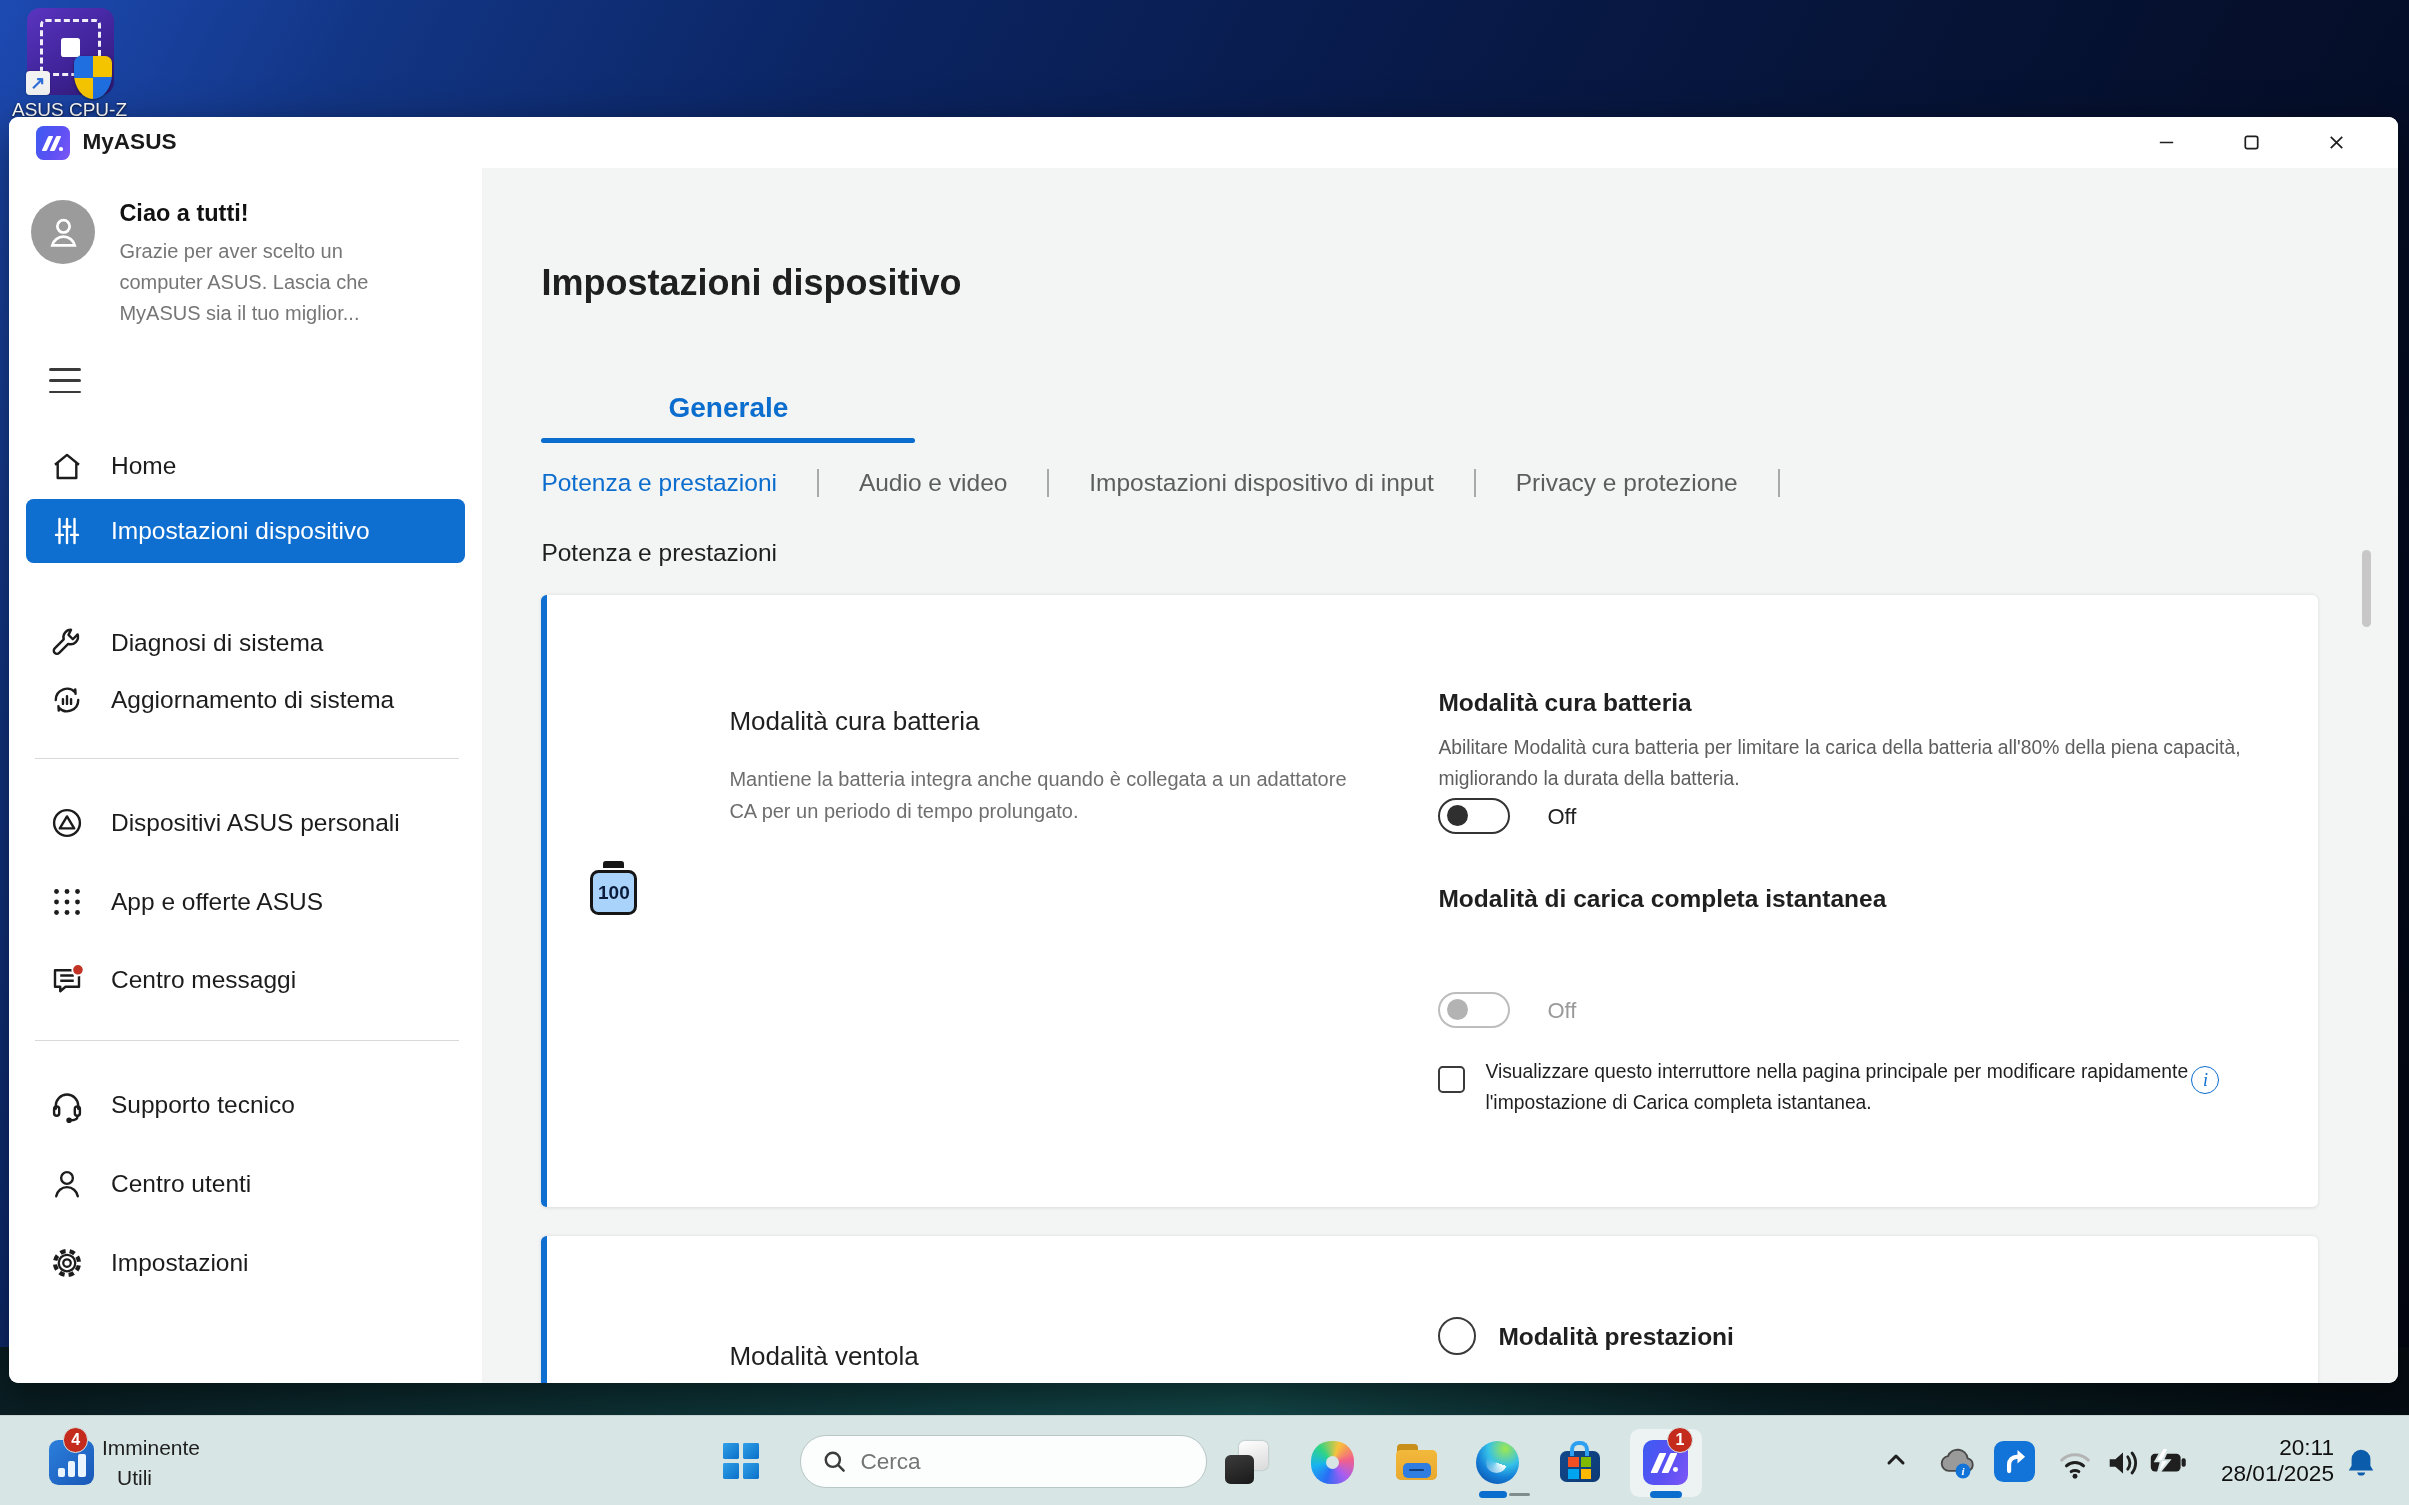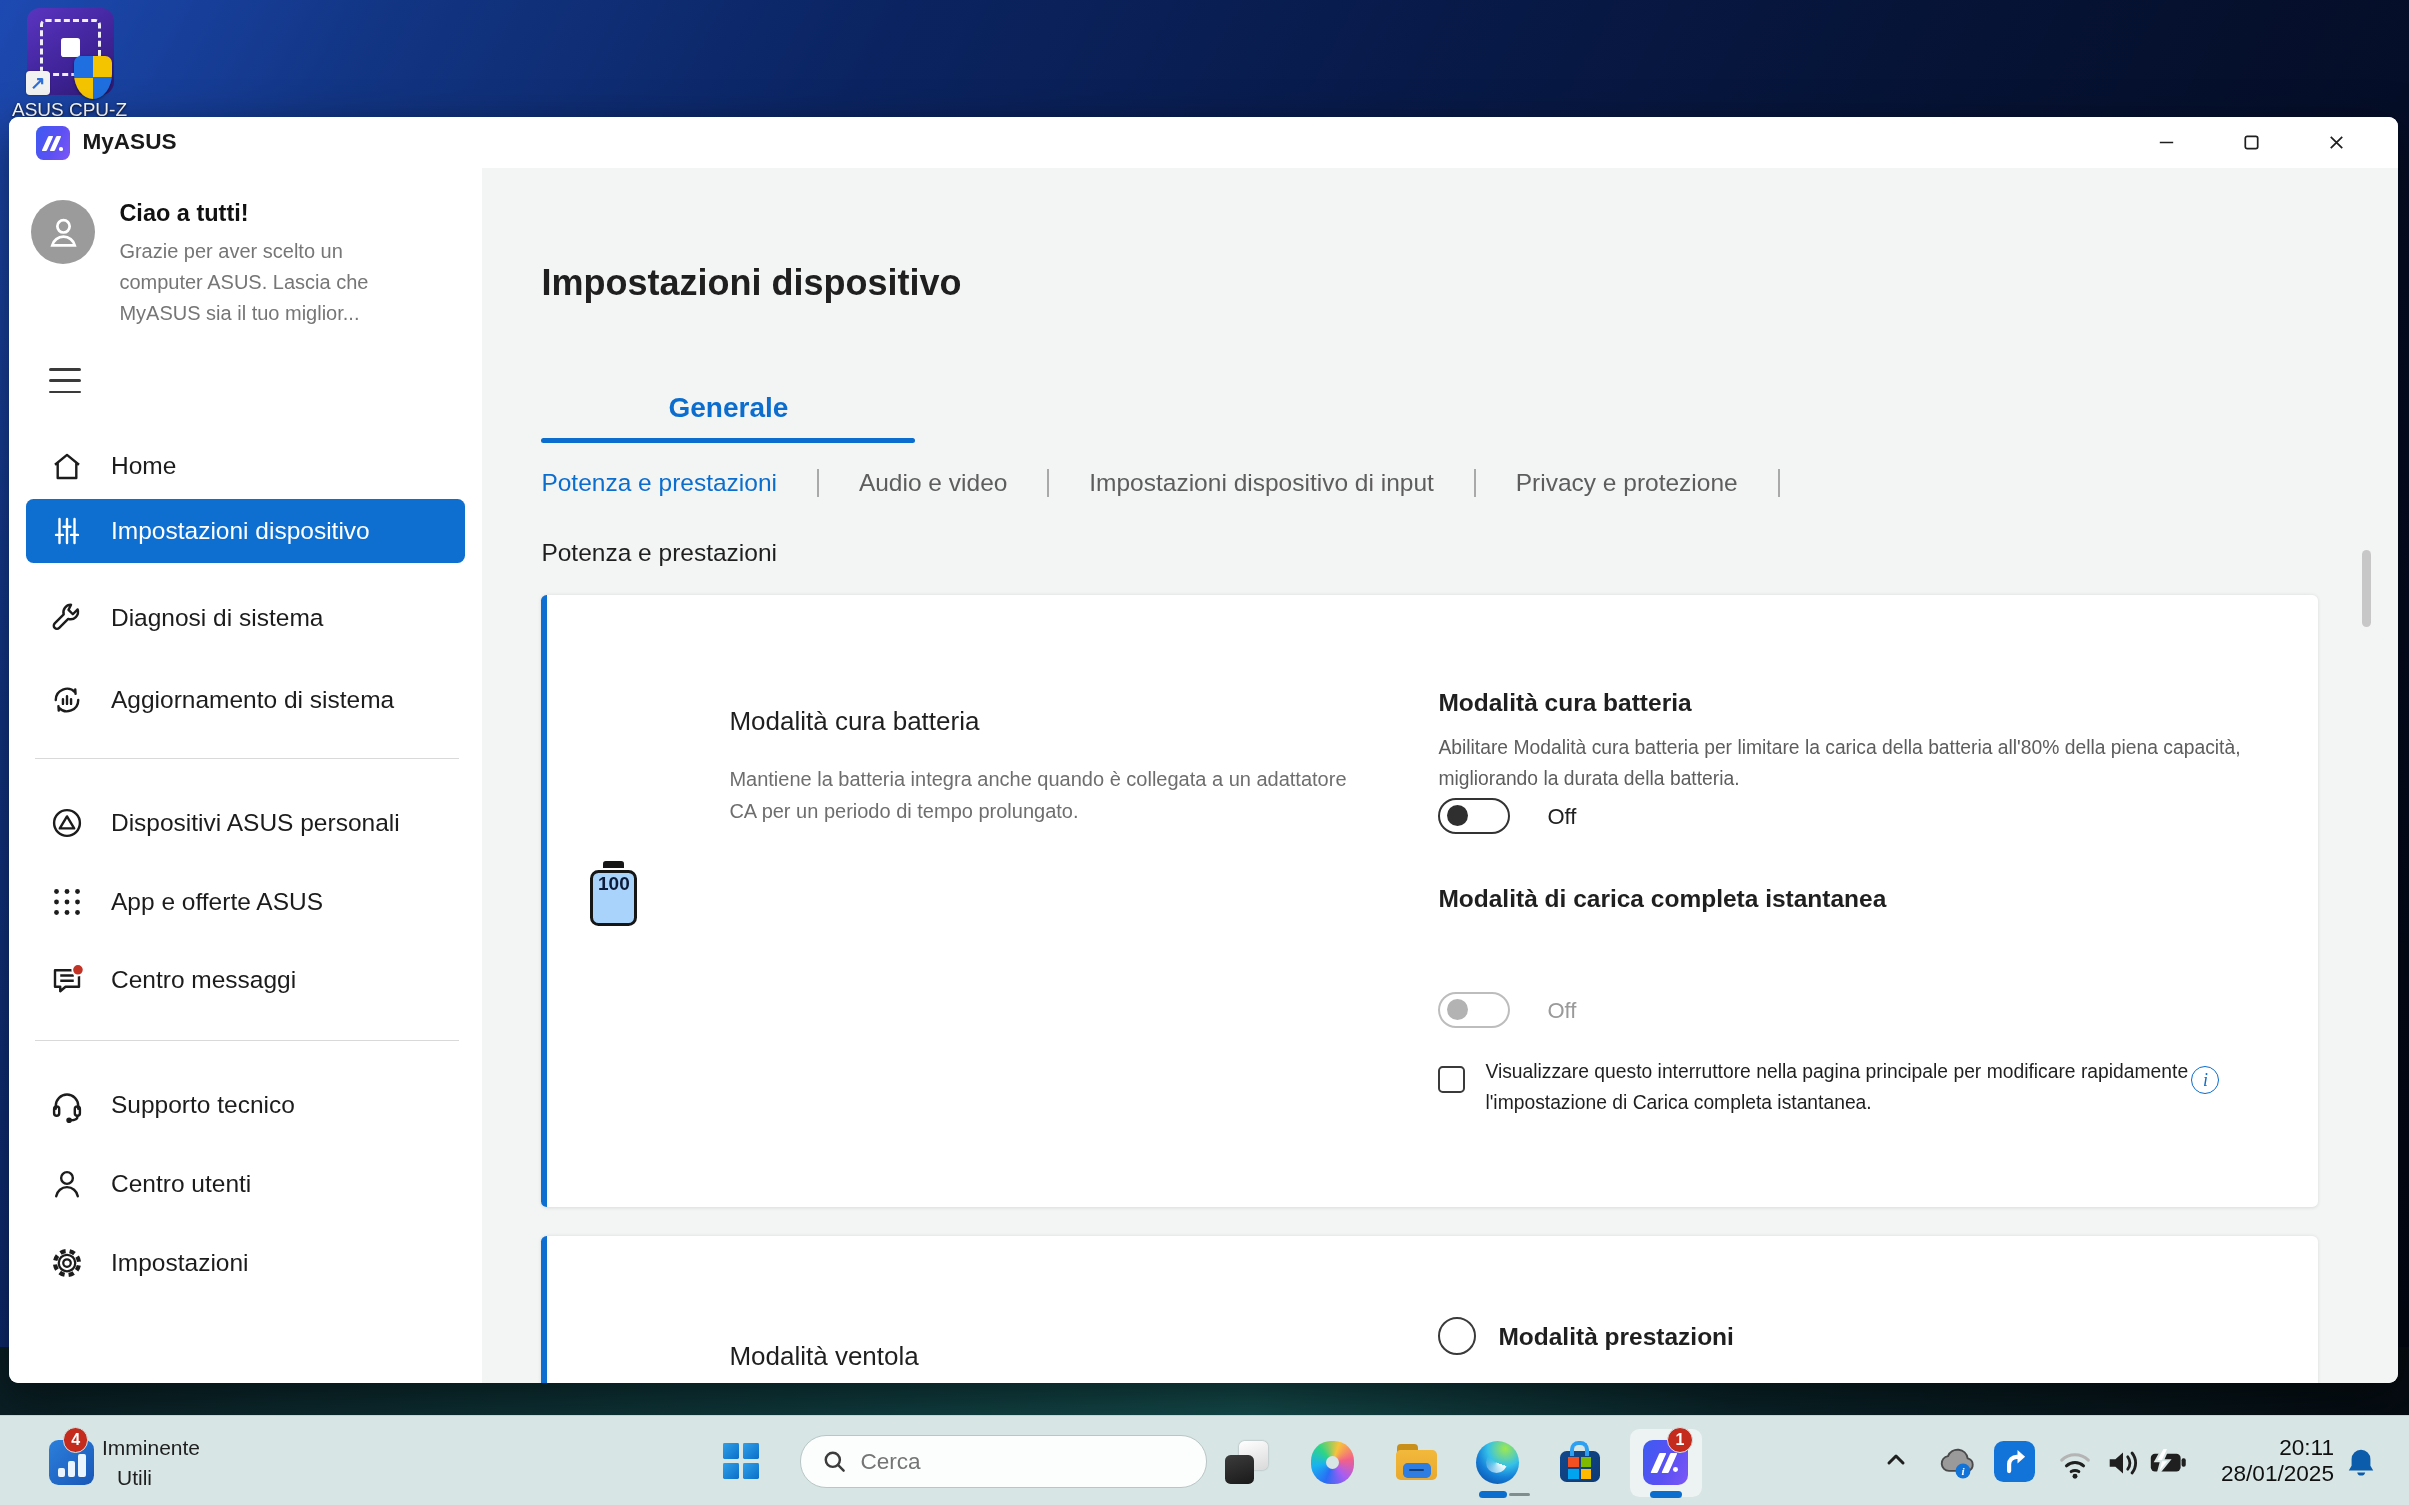--- a/index.html
+++ b/index.html
@@ -63,22 +63,22 @@
   .subnav .item{ cursor:pointer; white-space:nowrap; }
   .subnav .item.active{ color:#0b6dce; }
   .subnav .sep{ width:1.9px; height:28px; background:#a9a9a9; }
   .section-title{ position:absolute; left:59px; top:371px; font-size:24.5px; color:#1f1f1f; }
 
   .card{ position:absolute; left:59px; width:1777px; background:#fff; border-radius:5.6px; box-shadow:0 0.9px 3.8px rgba(0,0,0,.10); }
   .card .accent{ position:absolute; left:0; top:0; bottom:0; width:5.6px; background:#0e6fd1; border-radius:5.6px 0 0 5.6px; }
   .card1{ top:427px; height:612px; }
   .card2{ top:1068px; height:490px; }
 
-  .battery{ position:absolute; left:49px; top:275px; width:47px; height:56px; border:3.8px solid #161616; border-radius:8.5px;
-    background:#a9d3fb; display:flex; justify-content:center; }
+  .battery{ position:absolute; left:49px; top:275px; width:47px; height:45px; border:3.8px solid #161616; border-radius:8.5px;
+    background:#a9d3fb; display:flex; align-items:center; justify-content:center; }
   .battery::before{ content:""; position:absolute; left:9.4px; top:-12.2px; width:21px; height:7.5px; background:#161616; border-radius:2.8px 2.8px 0 0; }
   .battery .pct{ font-size:19px; font-weight:700; color:#0d1b3a; }
 
   .c-left-title{ position:absolute; left:188px; top:111px; font-size:26px; color:#1f1f1f; }
   .c-left-desc{ position:absolute; left:188px; top:168px; width:621px; font-size:20px; line-height:32px; color:#6e6e6e; }
 
   .s-title{ position:absolute; left:897px; font-size:24.5px; font-weight:600; color:#1f1f1f; }
   .s-desc{ position:absolute; left:897px; width:823px; font-size:19.3px; line-height:31px; color:#5d5d5d; }
   .toggle{ position:absolute; left:897px; width:72px; height:36px; border:2.4px solid #333; border-radius:19px; background:#fff; cursor:pointer; }
   .toggle .knob{ position:absolute; left:6.6px; top:4.7px; width:21px; height:21px; border-radius:50%; background:#2f2f2f; }
@@ -207,21 +207,21 @@
 
     <div class="nav-row active" style="top:331px">
       <span class="nicon">
         <svg width="36" height="36" viewBox="0 0 24 24" fill="none" stroke="currentColor" stroke-width="1.6" stroke-linecap="round">
             <path d="M7 4v16M12 4v16M17 4v16M4.7 14.6h4.6M9.7 9.2h4.6M14.7 14.6h4.6"></path>
           </svg>
       </span>
       <span class="nlabel">Impostazioni dispositivo</span>
     </div>
 
-    <div class="nav-row" style="top:423px">
+    <div class="nav-row" style="top:448px">
       <span class="nicon">
         <svg width="36" height="36" viewBox="0 0 24 24" fill="none" stroke="currentColor" stroke-width="1.6" stroke-linejoin="round">
             <path d="M14.7 3.2a5 5 0 0 0-4.9 6.4l-6 6a2.1 2.1 0 0 0 3 3l6-6a5 5 0 0 0 6.3-6.3L15.9 9.5 13 6.6z"></path>
           </svg>
       </span>
       <span class="nlabel">Diagnosi di sistema</span>
     </div>
 
     <div class="nav-row" style="top:505px">
       <span class="nicon">

